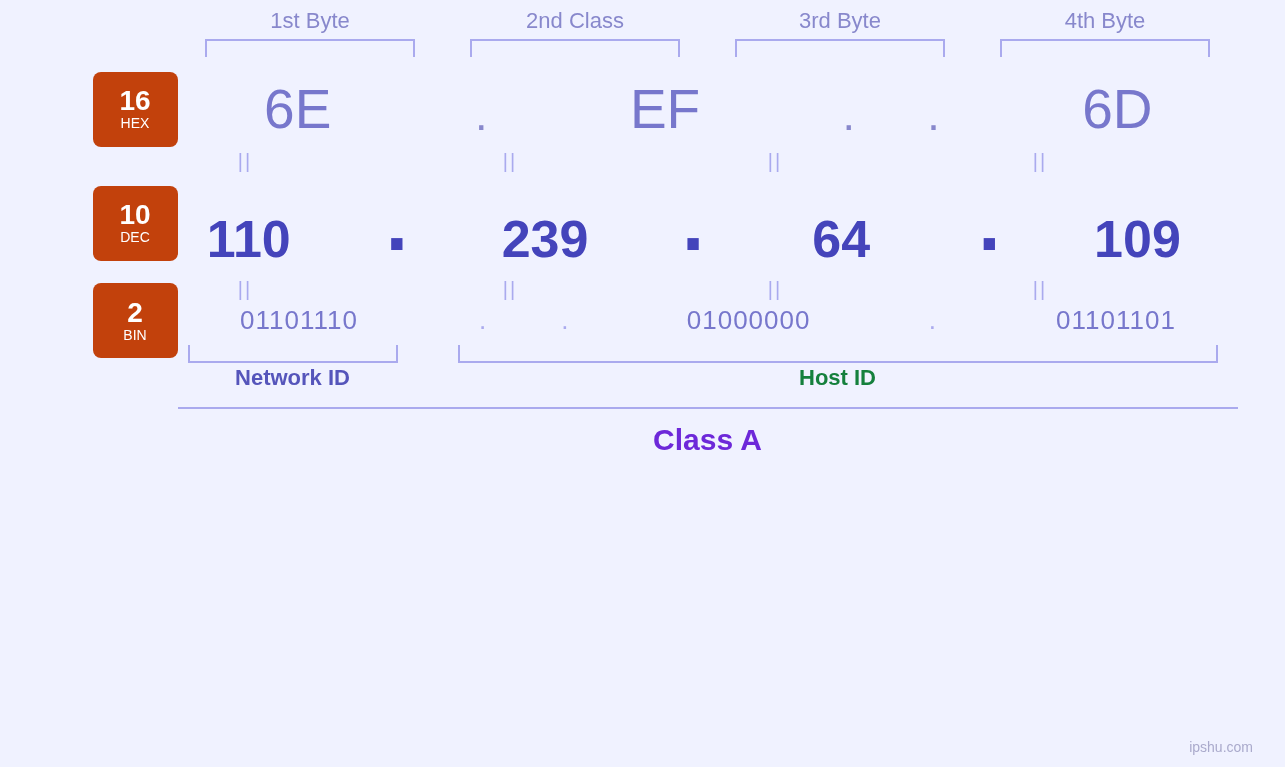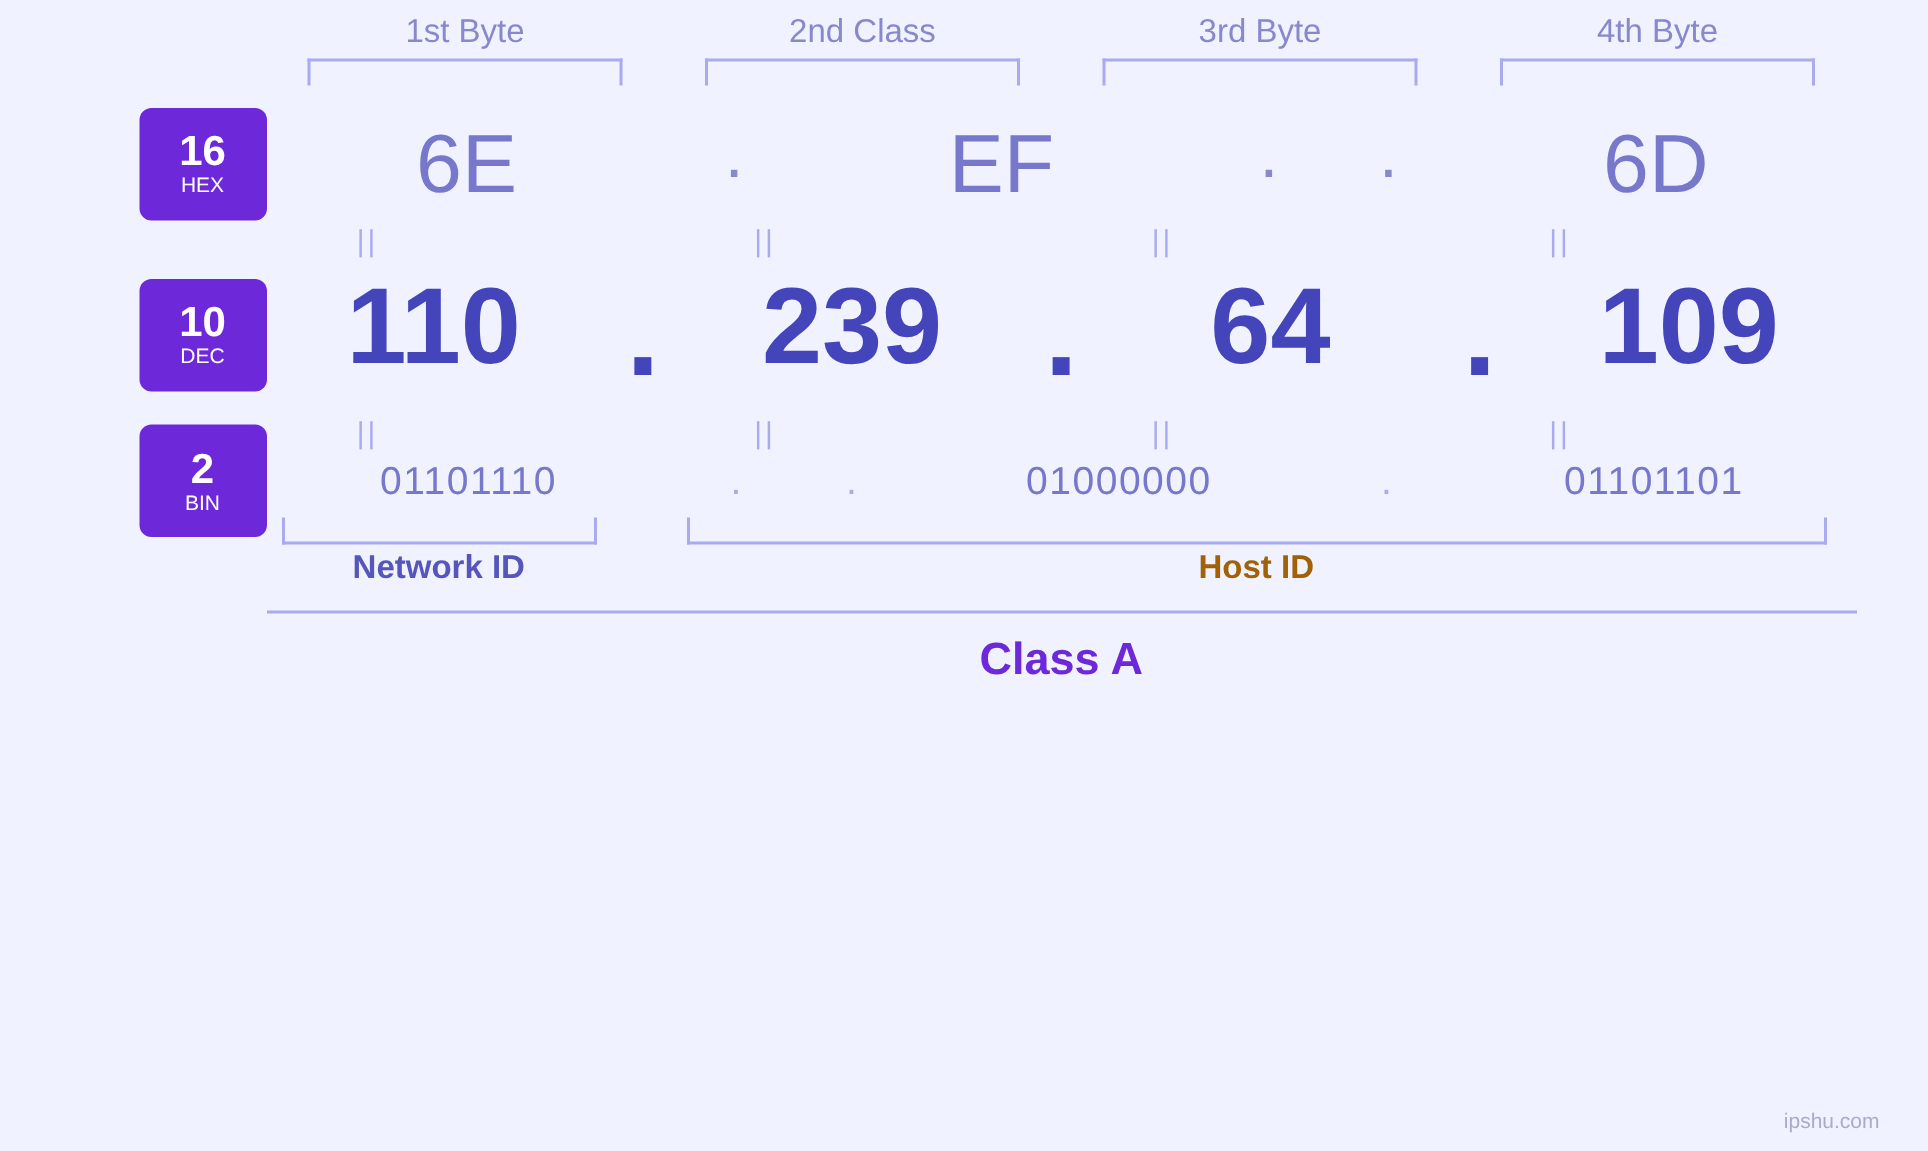--- a/index.html
+++ b/index.html
@@ -51,21 +51,21 @@
       width: 210px;
       height: 18px;
       border-left: 2px solid #aaaaee;
       border-right: 2px solid #aaaaee;
       border-top: 2px solid #aaaaee;
       border-bottom: none;
     }
 
     
     .badge {
-      background: #6d28d9;
+      background: #c2410c;
       color: white;
       border-radius: 8px;
       width: 85px;
       height: 75px;
       display: flex;
       flex-direction: column;
       align-items: center;
       justify-content: center;
       position: absolute;
       left: 50px;
@@ -93,22 +93,23 @@
     .badge-wrapper {
       width: 130px;
       display: flex;
       justify-content: center;
       align-items: center;
     }
 
     .values-row {
       display: flex;
       flex: 1;
-      align-items: flex-start;
+      align-items: flex-end;
       justify-content: space-around;
+      gap: 32px;
     }
 
     
     .hex-row { margin-bottom: 5px; }
     .hex-value {
       color: #7777cc;
       font-size: 55px;
       width: 210px;
       text-align: center;
     }
@@ -131,21 +132,21 @@
       font-size: 20px;
       width: 210px;
       text-align: center;
       letter-spacing: 2px;
     }
 
     
     .dec-row { margin-bottom: 5px; }
     .dec-value {
       color: #4444bb;
-      font-size: 72px;
+      font-size: 52px;
       font-weight: bold;
       width: 210px;
       text-align: center;
     }
     .dot-dec {
       color: #4444bb;
       font-size: 80px;
       font-weight: bold;
     }
 
@@ -214,21 +215,21 @@
       width: 230px;
       text-align: center;
       color: #5555bb;
       font-size: 22px;
       font-weight: bold;
     }
 
     .host-label {
       flex: 1;
       text-align: center;
-      color: #a16207;
+      color: #15803d;
       font-size: 22px;
       font-weight: bold;
     }
 
     
     .class-area {
       width: 1060px;
       margin-left: 130px;
       margin-top: 16px;
     }

